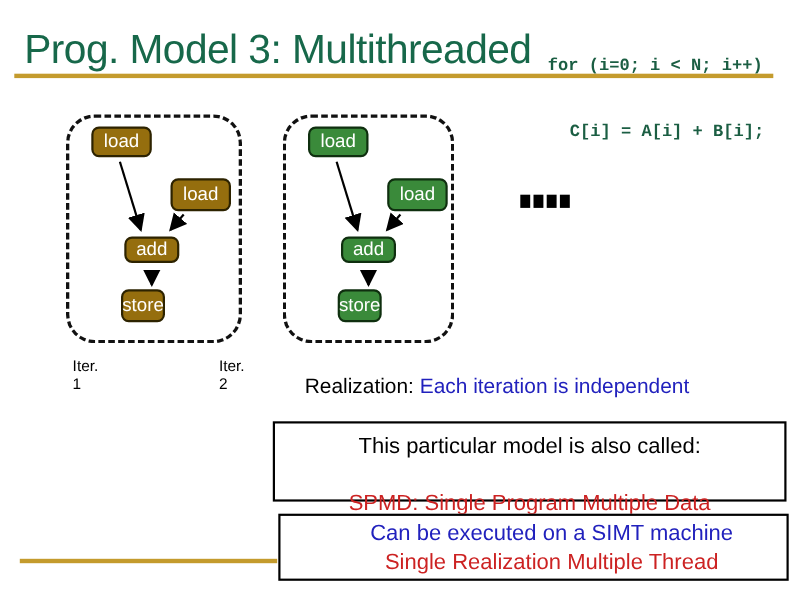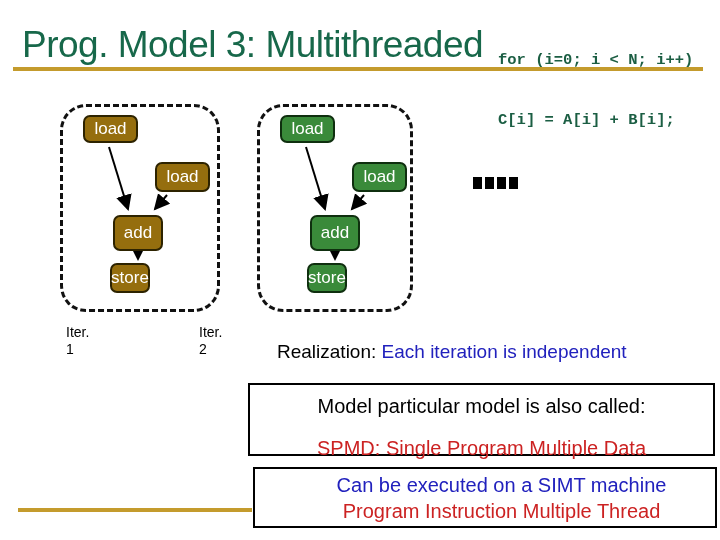--- a/index.html
+++ b/index.html
@@ -13,21 +13,21 @@
   .title {
     position:absolute; left:22px; top:26px;
     font-size:37px; line-height:1; color:#17684a;
     letter-spacing:-0.5px; white-space:nowrap;
   }
   .code {
     position:absolute; left:498px; top:10px;
     font-family:"Liberation Mono", monospace; font-weight:bold;
     font-size:15.5px; line-height:20px; color:#1b5e43; white-space:pre;
   }
-  .code .code-line2 { }
+  .code .code-line2 { margin-left:20px; }
   .rule-top {
     position:absolute; left:13px; top:67px; width:690px; height:4px;
     background:#c49b2d;
   }
 
   
   .group {
     position:absolute; top:104px; height:202px;
     border:3px dashed #111111; border-radius:26px;
   }
@@ -38,21 +38,21 @@
     position:absolute; box-sizing:border-box;
     display:flex; align-items:center; justify-content:center;
     color:#ffffff; font-size:17px; border-radius:7px;
     border:2px solid #0c4a6e;
   }
   .group-1 .node { background:#956e0e; border-color:#2d2300; }
   .group-2 .node { background:#3a8a3a; border-color:#0f2f0f; }
 
   .node-load1 { left:20px; top:8px;   width:55px; height:28px; }
   .node-load2 { left:92px; top:55px;  width:55px; height:30px; }
-  .node-add   { left:50px; top:108px; width:50px; height:36px; }
+  .node-add   { left:50px; top:108px; width:50px; height:24px; }
   .node-store { left:47px; top:156px; width:40px; height:30px; }
 
   .arrows { position:absolute; left:0; top:0; width:154px; height:202px; pointer-events:none; }
 
   
   .dots { position:absolute; left:473px; top:177px; display:flex; gap:3px; }
   .dots span { width:9px; height:12px; background:#000000; }
 
   
   .iter { position:absolute; font-size:14px; line-height:17px; color:#000000; }
@@ -66,21 +66,21 @@
 
   
   .callout {
     position:absolute; box-sizing:border-box; background:#ffffff;
     border:2px solid #000000; text-align:center;
   }
   .callout-1 { left:248px; top:383px; width:467px; height:73px; }
   .callout-2 { left:253px; top:467px; width:464px; height:61px;padding-left:33px; }
   .callout div { font-size:20px; line-height:24px; }
   .callout-1 .c-line1 { margin-top:9px;  color:#000000; }
-  .callout-1 .c-line2 { margin-top:18px; color:#cc2222; }
+  .callout-1 .c-line2 { margin-top:28px; color:#cc2222; }
   .callout-2 .c-line1 { margin-top:4px;  color:#2121bd; }
   .callout-2 .c-line2 { margin-top:2px;  color:#cc2222; }
 
   .rule-bottom {
     position:absolute; left:18px; top:508px; width:234px; height:4px;
     background:#c49b2d;
   }
 </style>
 </head>
 <body>
@@ -138,21 +138,21 @@
   <div>1</div>
 </div>
 <div class="iter iter-2">
   <div>Iter.</div>
   <div>2</div>
 </div>
 
 <div class="realization"><span class="prefix">Realization:</span><span class="statement"> Each iteration is independent</span></div>
 
 <div class="callout callout-1">
-  <div class="c-line1">Model particular model is also called:</div>
+  <div class="c-line1">This particular model is also called:</div>
   <div class="c-line2">SPMD: Single Program Multiple Data</div>
 </div>
 <div class="callout callout-2">
   <div class="c-line1">Can be executed on a SIMT machine</div>
-  <div class="c-line2">Program Instruction Multiple Thread</div>
+  <div class="c-line2">Single Realization Multiple Thread</div>
 </div>
 
 <div class="rule-bottom"></div>
 
 </body></html>

